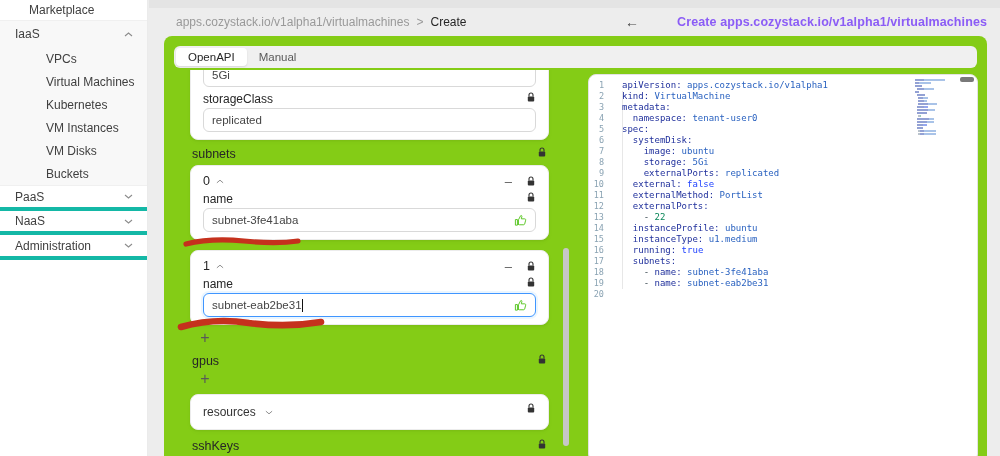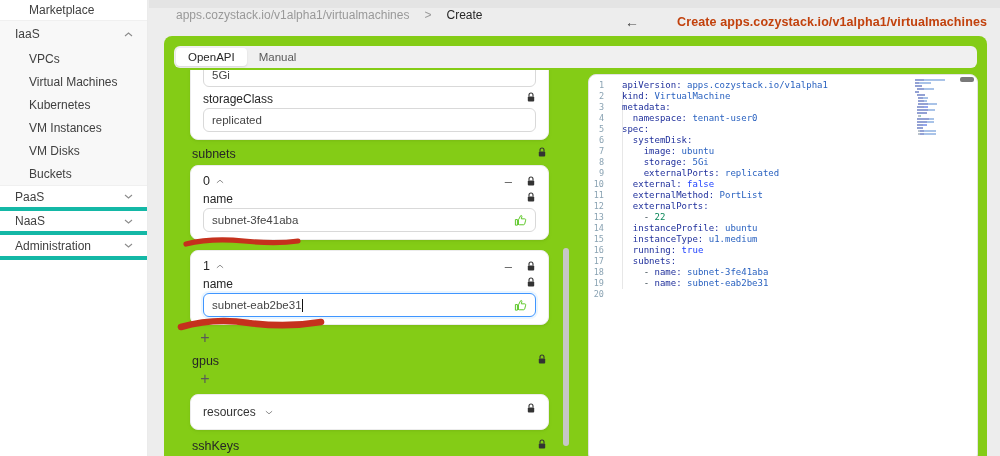--- a/index.html
+++ b/index.html
@@ -8,34 +8,34 @@
          font-family:"Liberation Sans", sans-serif; color:#404040; }
 
   
   .sidebar { position:absolute; left:0; top:0; width:148px; height:456px;
              background:#fff; border-right:1px solid #ebebeb; z-index:5; }
   .side-item { display:flex; align-items:center; font-size:12px; color:#404040; cursor:pointer; }
   .mkt { height:21px; padding-left:29px; border-bottom:1px solid #f0f0f0; }
   .group-head { height:25px; padding:0 14px 0 15px; justify-content:space-between; }
   .iaas-block { background:#f8f8f8; border-bottom:1px solid #f0f0f0; }
   .iaas-block .group-head { height:26px; }
-  .child { height:23px; padding-left:29px;text-align:center; }
+  .child { height:23px; padding-left:46px;text-align:center; }
   .bot-group { border-bottom:4px solid #14b8a6; }
   .chev svg { display:block; }
 
   
   .main { position:absolute; left:149px; top:0; right:0; height:456px; }
   .top-strip { position:absolute; top:0; left:0; right:0; height:8px; background:#e4e4e4; }
   .crumb-row { position:absolute; top:8px; left:27px; height:28px; display:flex;
-               gap:15px; font-size:12px; color:#999; }
+               align-items:center; gap:7px; font-size:12px; color:#999; }
   .crumb-cur { color:#262626; }
   .page-header { position:absolute; top:8px; right:13px; height:28px; display:flex;
                  align-items:center; gap:15px; }
   .back-btn { font-size:14px; color:#434343; cursor:pointer; }
-  .page-title { font-size:12.5px; font-weight:700; color:#c2410c; letter-spacing:.1px;margin-left:23px; }
+  .page-title { font-size:12.5px; font-weight:700; color:#8b5cf6; letter-spacing:.1px;margin-left:23px; }
 
   .panel { position:absolute; left:15px; top:36px; right:13px; bottom:0;
            background:#84cc16; border-radius:8px 8px 0 0; }
 
   
   .segmented { position:absolute; left:10px; right:10px; top:10px; height:22px;
                background:#f0f0f0; border-radius:6px; display:flex; align-items:center; padding:2px; }
   .seg { font-size:11.5px; color:#595959; padding:0 12px; height:18px; display:flex;
          align-items:center; border-radius:4px; cursor:pointer; }
   .seg.active { background:#fff; color:#262626; box-shadow:0 1px 2px rgba(0,0,0,.1); }

